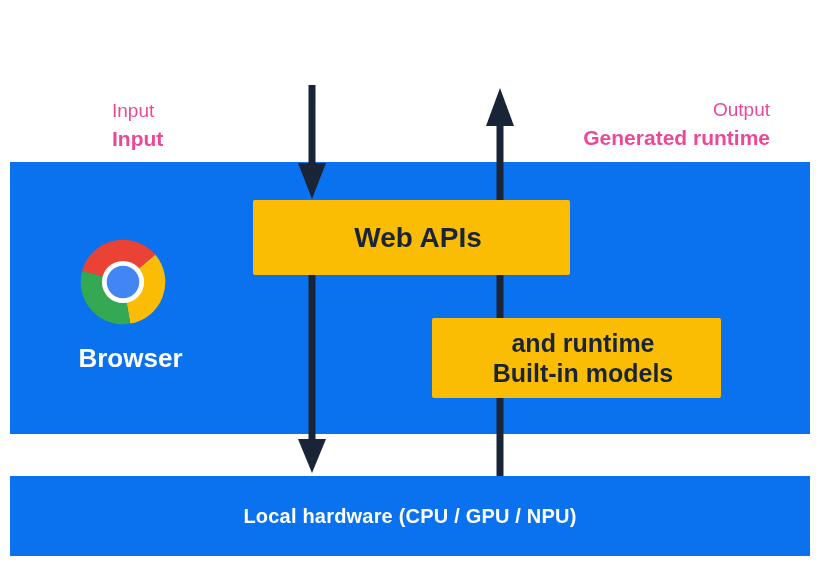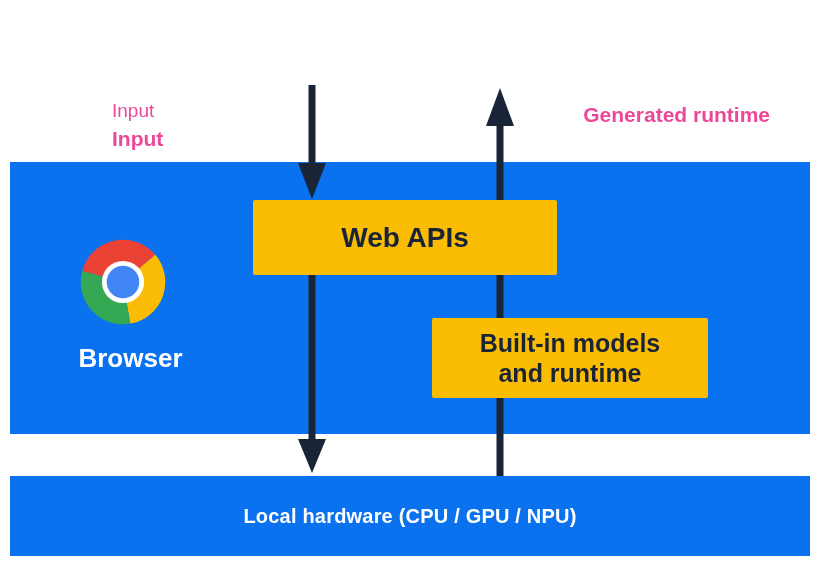--- a/index.html
+++ b/index.html
@@ -56,20 +56,21 @@
     background: #fbbc04;
     border-radius: 2px;
     display: flex;
     flex-direction: column;
     align-items: center;
     justify-content: center;
     z-index: 3;
     color: #1a2437;
     font-weight: bold;
     text-align: center;
+    padding-left: 13px;
   }
   .ybox-webapis  { left: 253px; top: 200px; width: 304px; height: 75px; font-size: 28px; }
   .ybox-builtin  { left: 432px; top: 318px; width: 276px; height: 80px; font-size: 25px; line-height: 1.22; }
   .ybox-line { display: block; }
 
   .browser-group {
     position: absolute;
     left: 53px; top: 238px;
     width: 140px;
     z-index: 3;
@@ -90,20 +91,21 @@
 <body>
 
 <div class="canvas">
 
 
   <div class="io-group io-input">
     <span class="io-title">Input</span>
     <span class="io-value">Input</span>
   </div>
   <div class="io-group io-output">
+    <span class="io-title">Output</span>
     <span class="io-value">Generated runtime</span>
   </div>
 
   <div class="bar bar-middle"></div>
 
   <svg class="arrow-layer" viewBox="0 0 820 566" xmlns="http://www.w3.org/2000/svg">
     <g>
       <rect x="308.5" y="85" width="7" height="85" fill="#1a2437"></rect>
       <polygon points="298,163 326,163 312,199" fill="#1a2437"></polygon>
     </g>
@@ -114,22 +116,22 @@
     <g>
       <rect x="496.5" y="120" width="7" height="356" fill="#1a2437"></rect>
       <polygon points="486,126 514,126 500,88" fill="#1a2437"></polygon>
     </g>
   </svg>
 
   <div class="ybox ybox-webapis">
     <span class="ybox-line">Web APIs</span>
   </div>
   <div class="ybox ybox-builtin">
+    <span class="ybox-line">and runtime</span>
     <span class="ybox-line">Built-in models</span>
-    <span class="ybox-line">and runtime</span>
   </div>
 
   <div class="browser-group">
     <div class="chrome-icon-wrap">
       <svg viewBox="0 0 100 100" width="88" height="88" xmlns="http://www.w3.org/2000/svg">
         <path d="M50,50 L3.6,37.6 A48,48 0 0 1 86.8,19.1 Z" fill="#ea4335"></path>
         <path d="M50,50 L86.8,19.1 A48,48 0 0 1 58.3,97.3 Z" fill="#fbbc05"></path>
         <path d="M50,50 L58.3,97.3 A48,48 0 0 1 3.6,37.6 Z" fill="#34a853"></path>
         <circle cx="50" cy="50" r="24" fill="#ffffff"></circle>
         <circle cx="50" cy="50" r="18.5" fill="#4285f4"></circle>

